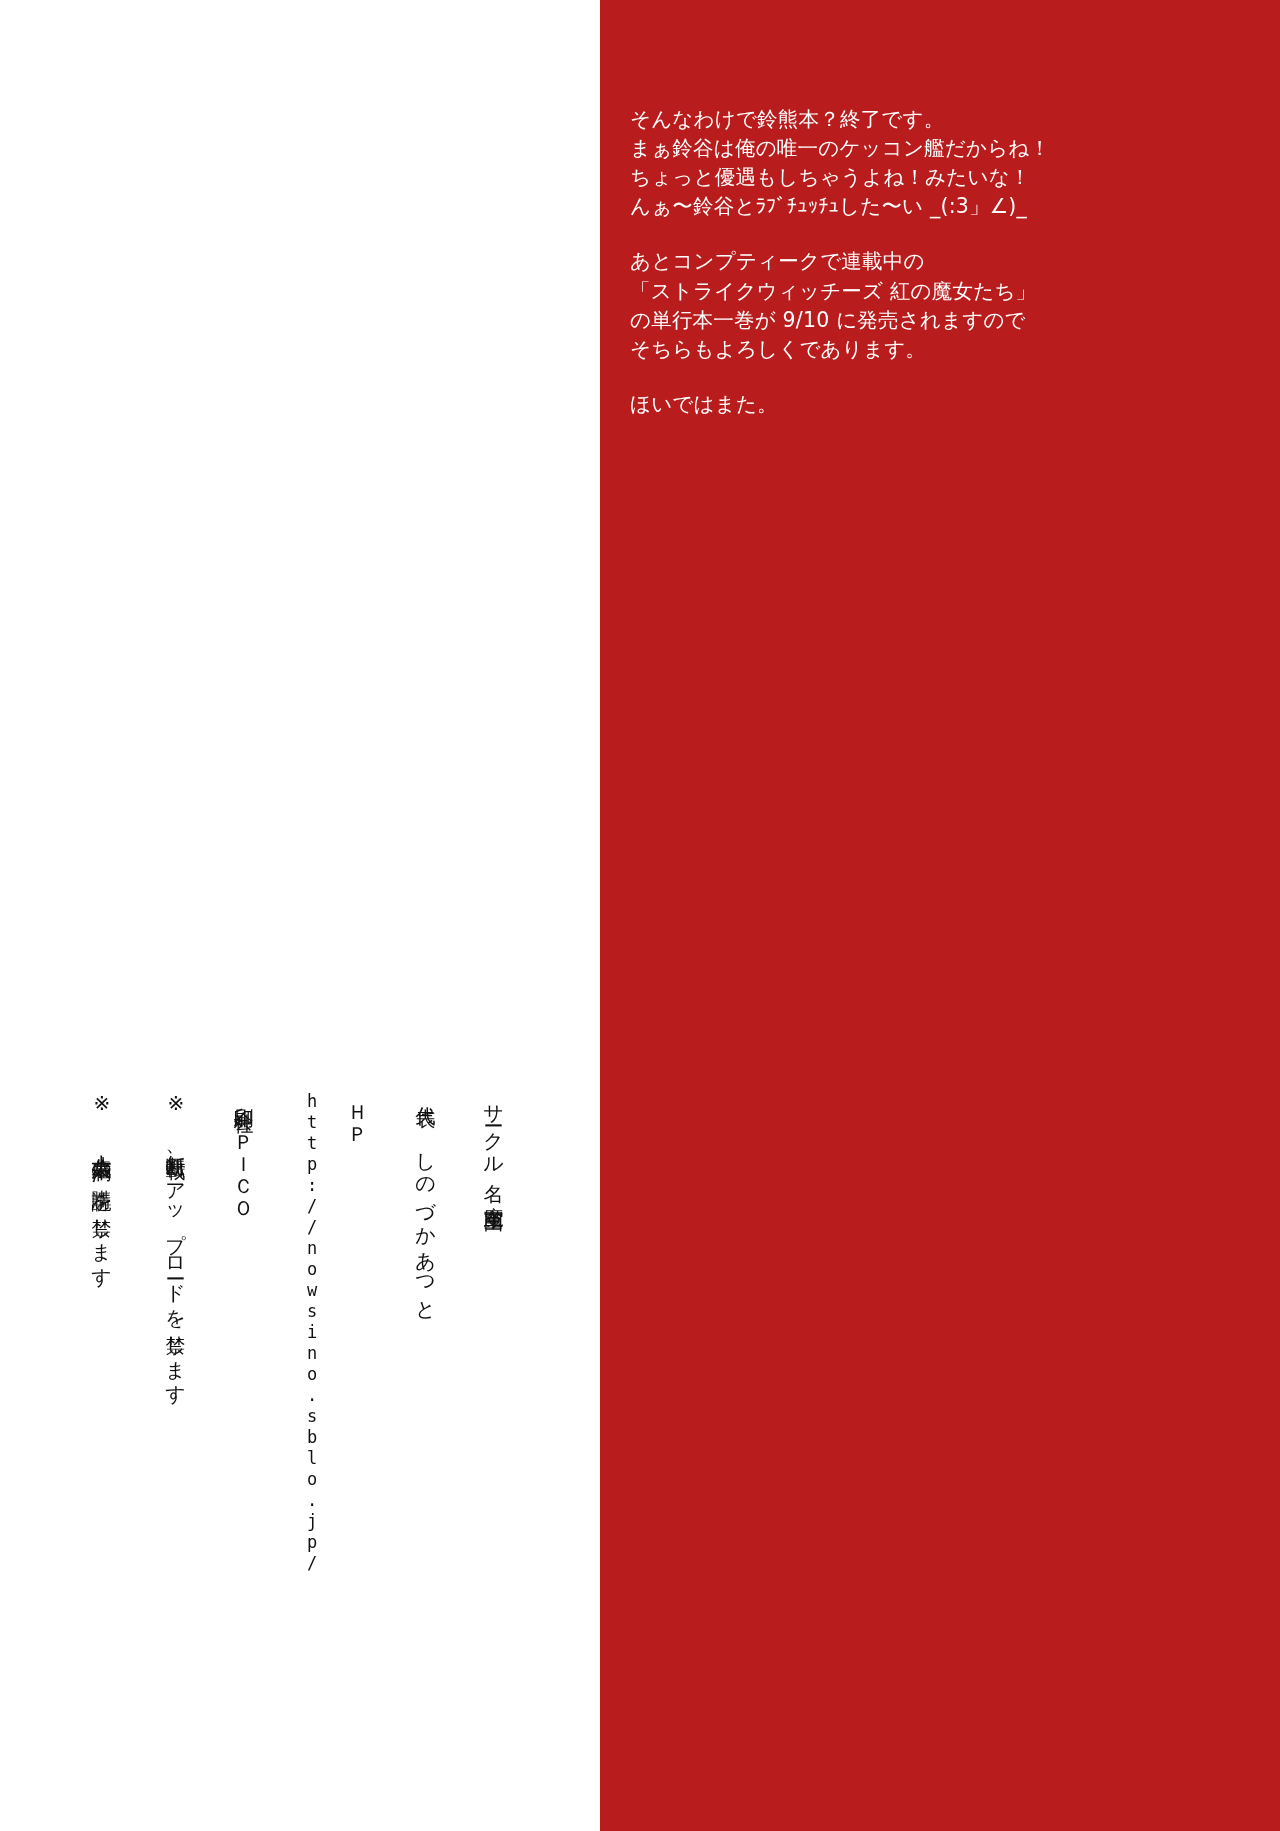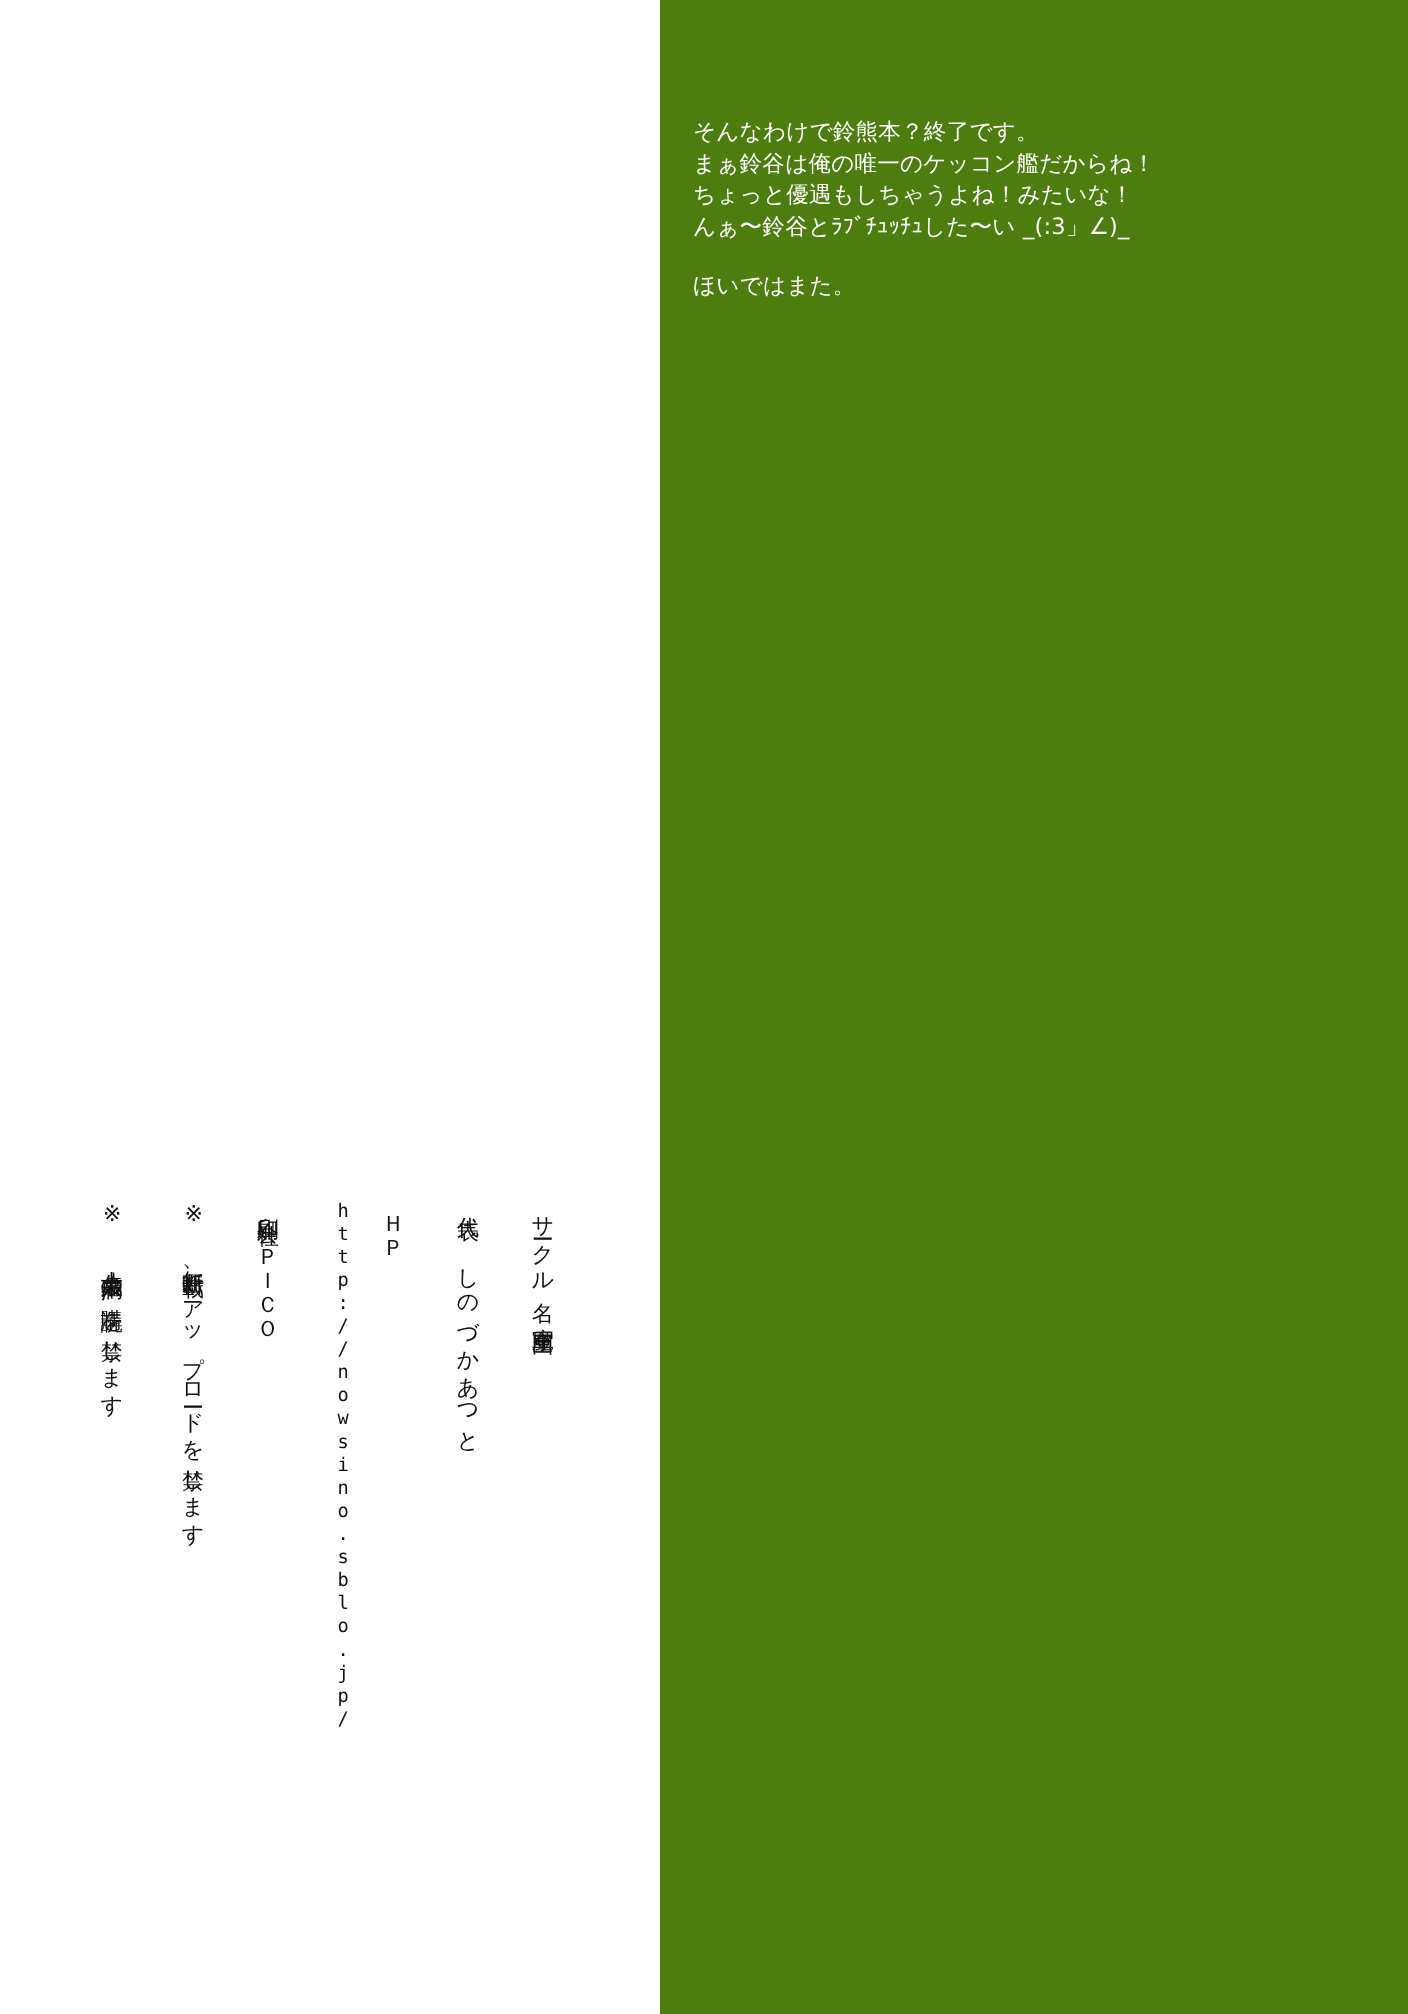--- a/index.html
+++ b/index.html
@@ -26,40 +26,39 @@
     height: 1831px;
     background: #ffffff;
   }
   
   .right-panel {
     position: absolute;
     left: 600px;
     top: 0;
     width: 680px;
     height: 1831px;
-    background: #4d7c0f;
+    background: #b91c1c;
   }
   .afterword {
     position: absolute;
     left: 30px;
     top: 105px;
     width: 460px;
     color: #ffffff;
     font-family: "DejaVu Sans", sans-serif;
     font-size: 20.5px;
     line-height: 1.42;
     letter-spacing: 0.2px;
   }
   .afterword p {
     margin: 0 0 26px 0;
     white-space: pre-line;
   }
   .afterword p:last-child {
     margin-bottom: 0;
-    font-family: Liberation Mono, monospace;
   }
   
   .colophon {
     position: absolute;
     left: 60px;
     bottom: 120px;
     height: 620px;
     display: flex;
     flex-direction: row-reverse;
     align-items: flex-start;
@@ -112,17 +111,21 @@
 
     </div>
   </div>
 
   <div class="right-panel">
     <div class="afterword">
       <p>そんなわけで鈴熊本？終了です。
 まぁ鈴谷は俺の唯一のケッコン艦だからね！
 ちょっと優遇もしちゃうよね！みたいな！
 んぁ〜鈴谷とﾗﾌﾞﾁｭｯﾁｭした〜い _(:3」∠)_</p>
+      <p>あとコンプティークで連載中の
+「ストライクウィッチーズ 紅の魔女たち」
+の単行本一巻が 9/10 に発売されますので
+そちらもよろしくであります。</p>
       <p>ほいではまた。</p>
     </div>
   </div>
 
 </div>
 
 </body></html>

